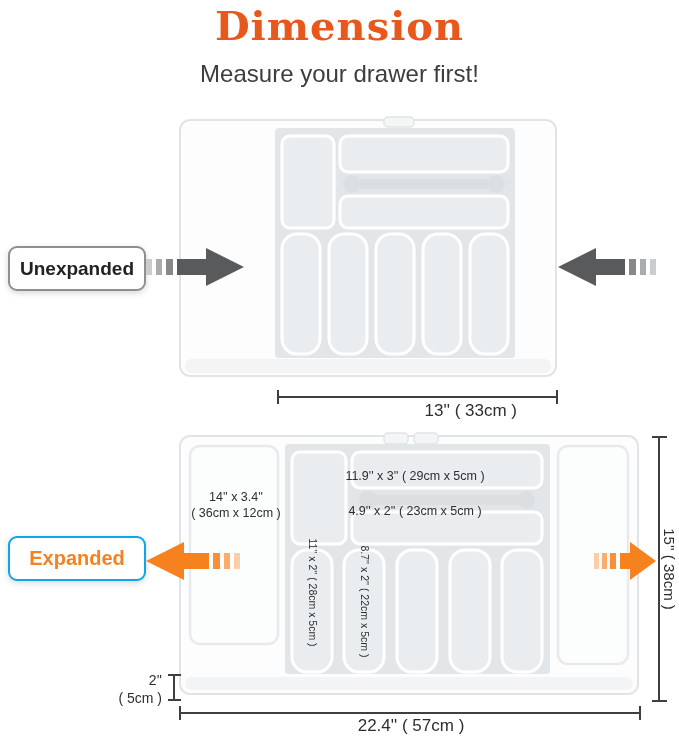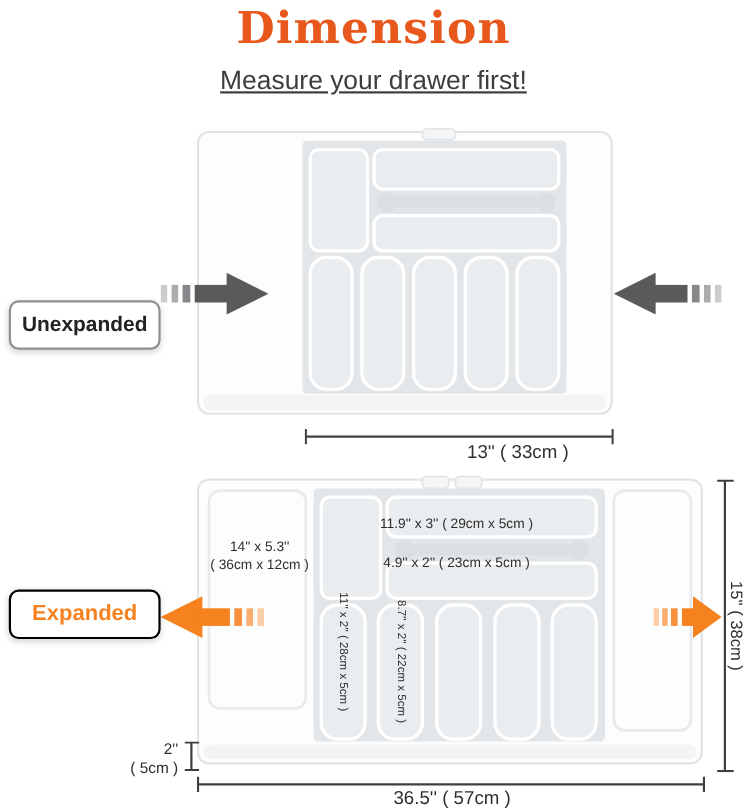--- a/index.html
+++ b/index.html
@@ -8,28 +8,28 @@
     font-family:"Liberation Sans", sans-serif; overflow:hidden;
   }
   .abs { position:absolute; }
   .title {
     position:absolute; top:2px; left:0; right:0; text-align:center;
     font-family:"DejaVu Serif", serif; font-size:40px; font-weight:700;
     color:#E8581C; letter-spacing:1px;
   }
   .subtitle {
     position:absolute; top:60px; left:0; right:0; text-align:center;
-    font-size:24px; color:#3D3D3D; font-weight:500;text-decoration:underline;
+    font-size:24px; color:#3D3D3D; font-weight:500;
   }
   .label-box {
     position:absolute; display:flex; align-items:center; justify-content:center;
     background:#ffffff; border-radius:9px; box-shadow:0 2px 6px rgba(0,0,0,0.16);
   }
   .label-box.gray   { border:2px solid #8F8F8F; color:#222222; font-size:19px; font-weight:600; }
-  .label-box.orange { border:2px solid #000000; color:#F5821F; font-size:20px; font-weight:700; }
+  .label-box.orange { border:2px solid #0ea5e9; color:#F5821F; font-size:20px; font-weight:700; }
   .dim-label { position:absolute; color:#2E2E2E; text-align:center; white-space:nowrap; }
   .dim-label .line { display:block; }
   .rot90 { transform:rotate(90deg); }
   svg { display:block; }
 </style>
 </head>
 <body>
 
 <div class="canvas">
 
@@ -53,21 +53,21 @@
       <rect x="245" y="118" width="38" height="120" rx="15"></rect>
       <rect x="292" y="118" width="38" height="120" rx="15"></rect>
     </g>
     <g fill="#DCDFE2">
       <circle cx="174" cy="68" r="9"></circle>
       <circle cx="318" cy="68" r="9"></circle>
       <rect x="174" y="63" width="144" height="10"></rect>
     </g>
   </svg>
 
-  <div class="label-box gray" style="left:8px; top:246px; width:134px; height:41px;margin-top:27px;">Unexpanded</div>
+  <div class="label-box gray" style="left:8px; top:246px; width:134px; height:41px;">Unexpanded</div>
 
   <svg class="abs" style="left:146px; top:248px;" width="98" height="38" viewBox="0 0 98 38">
     <rect x="0" y="11" width="6" height="16" fill="#CBCCCE"></rect>
     <rect x="10" y="11" width="6" height="16" fill="#ABACAE"></rect>
     <rect x="20" y="11" width="7" height="16" fill="#87888B"></rect>
     <rect x="31" y="11" width="34" height="16" fill="#595A5C"></rect>
     <polygon points="60,0 98,19 60,38" fill="#595A5C"></polygon>
   </svg>
 
   <svg class="abs" style="left:558px; top:248px;" width="98" height="38" viewBox="0 0 98 38">
@@ -124,21 +124,21 @@
     <rect x="0" y="11" width="5" height="16" fill="#FCCDA6"></rect>
     <rect x="8" y="11" width="5" height="16" fill="#FAAD6F"></rect>
     <rect x="16" y="11" width="6" height="16" fill="#F78F3D"></rect>
     <rect x="26" y="11" width="14" height="16" fill="#F5821F"></rect>
     <polygon points="36,0 62,19 36,38" fill="#F5821F"></polygon>
   </svg>
 
   <div class="dim-label" style="left:310px; top:469px; width:210px; font-size:12.5px;">11.9'' x 3'' ( 29cm x 5cm )</div>
 
   <div class="dim-label" style="left:180px; top:489px; width:112px; font-size:12.5px; line-height:1.3; white-space:normal;">
-    <span class="line">14'' x 5.3''</span>
+    <span class="line">14'' x 3.4''</span>
     <span class="line">( 36cm x 12cm )</span>
   </div>
 
   <div class="dim-label" style="left:310px; top:504px; width:210px; font-size:12.5px;">4.9'' x 2'' ( 23cm x 5cm )</div>
 
   <div class="dim-label rot90" style="left:257px; top:586px; width:110px; height:13px; font-size:10.5px;">11'' x 2'' ( 28cm x 5cm )</div>
 
   <div class="dim-label rot90" style="left:309px; top:594px; width:110px; height:13px; font-size:10.5px;">8.7'' x 2'' ( 22cm x 5cm )</div>
 
   <svg class="abs" style="left:650px; top:436px;" width="18" height="266" viewBox="0 0 18 266">
@@ -150,15 +150,15 @@
     <span class="line">2''</span>
     <span class="line">( 5cm )</span>
   </div>
   <svg class="abs" style="left:166px; top:674px;" width="16" height="27" viewBox="0 0 16 27">
     <path d="M2,1 H15 M2,26 H15 M8,1 V26" stroke="#3F3F3F" stroke-width="2" fill="none"></path>
   </svg>
 
   <svg class="abs" style="left:179px; top:706px;" width="462" height="14" viewBox="0 0 462 14">
     <path d="M1,0 V14 M461,0 V14 M1,7 H461" stroke="#3F3F3F" stroke-width="2" fill="none"></path>
   </svg>
-  <div class="dim-label" style="left:311px; top:716px; width:200px; font-size:17px;">36.5'' ( 57cm )</div>
+  <div class="dim-label" style="left:311px; top:716px; width:200px; font-size:17px;">22.4'' ( 57cm )</div>
 
 </div>
 
 </body></html>

